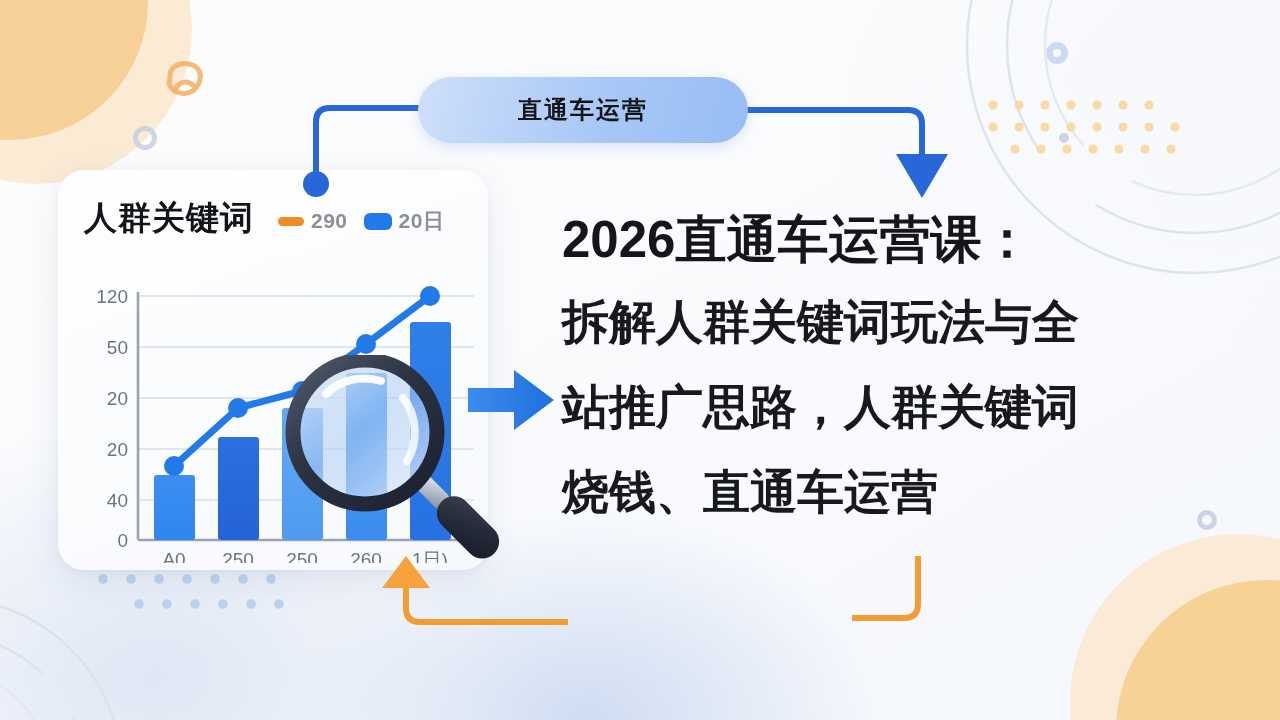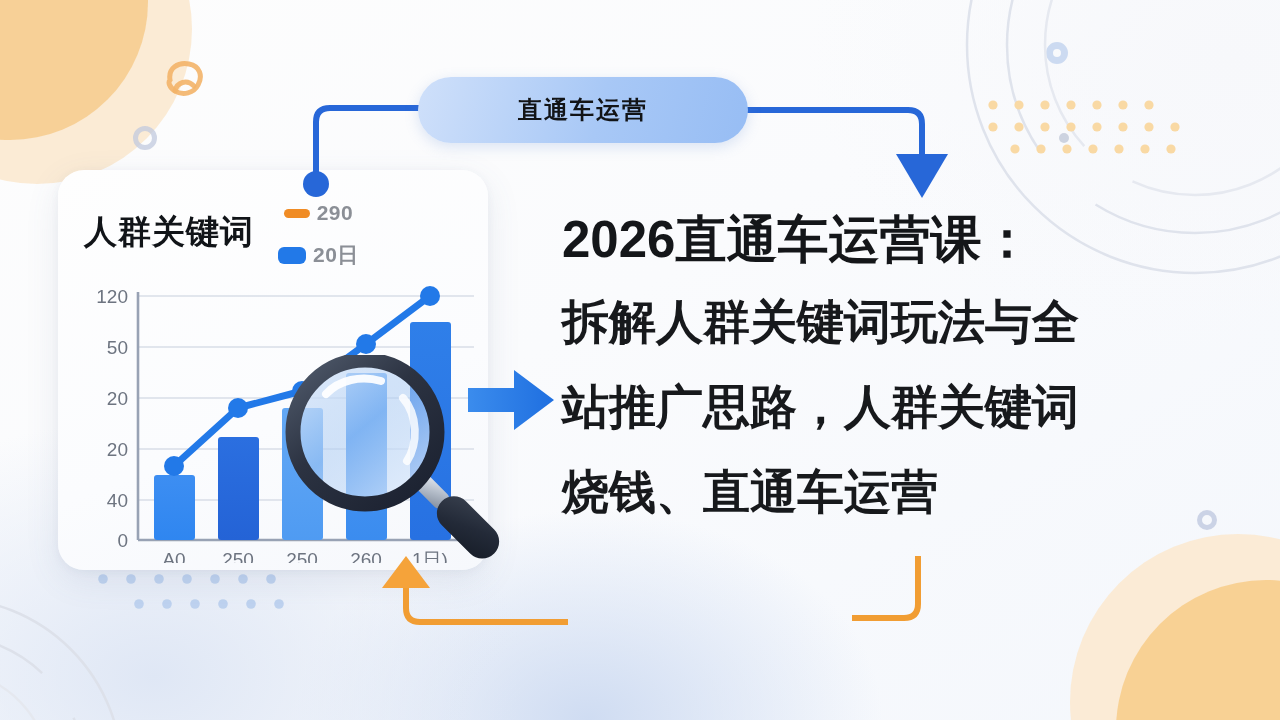--- a/index.html
+++ b/index.html
@@ -78,21 +78,21 @@
     overflow:hidden;
   }
   #card-head {
     position:absolute; left:26px; top:26px; right:20px;
     display:flex; align-items:center; gap:24px;
   }
   #card-title {
     font-size:33px; font-weight:bold; color:#111418;
     letter-spacing:1px; white-space:nowrap;
   }
-  #legend { display:flex; align-items:center; gap:16px; padding-top:5px;flex-direction:column; }
+  #legend { display:flex; align-items:center; gap:16px; padding-top:5px; }
   .legend-item { display:flex; align-items:center; gap:7px; }
   .swatch-line { width:26px; height:9px; border-radius:5px; background:#f08c25; display:block; }
   .swatch-bar  { width:28px; height:17px; border-radius:6px; background:#2279e8; display:block; }
   .legend-text { font-size:21px; color:#8b8f96; font-weight:bold; letter-spacing:.5px; }
 
   
   #plot { position:absolute; left:18px; top:108px; width:400px; height:285px; }
   #plot svg { display:block; }
 
   

